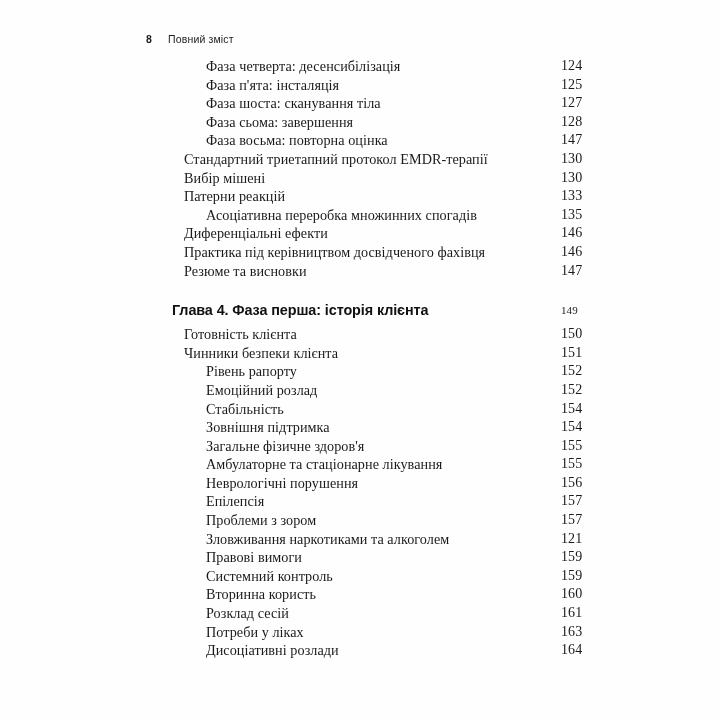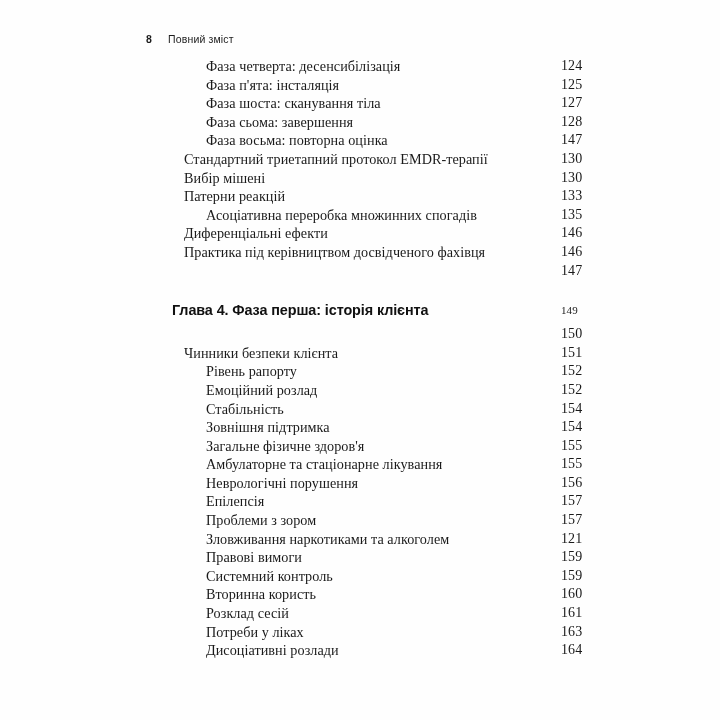--- a/index.html
+++ b/index.html
@@ -154,27 +154,29 @@
       </div>
       <div class="toc-entry lvl-1">
         <span class="label">Диференціальні ефекти</span>
         <span class="page-no">146</span>
       </div>
       <div class="toc-entry lvl-1">
         <span class="label">Практика під керівництвом досвідченого фахівця</span>
         <span class="page-no">146</span>
       </div>
       <div class="toc-entry lvl-1">
+        <span class="label">Резюме та висновки</span>
         <span class="page-no">147</span>
       </div>
       <div class="toc-entry lvl-0 chapter gap-before gap-after">
         <span class="label">Глава 4. Фаза перша: історія клієнта</span>
         <span class="page-no">149</span>
       </div>
       <div class="toc-entry lvl-1">
+        <span class="label">Готовність клієнта</span>
         <span class="page-no">150</span>
       </div>
       <div class="toc-entry lvl-1">
         <span class="label">Чинники безпеки клієнта</span>
         <span class="page-no">151</span>
       </div>
       <div class="toc-entry lvl-2">
         <span class="label">Рівень рапорту</span>
         <span class="page-no">152</span>
       </div>

